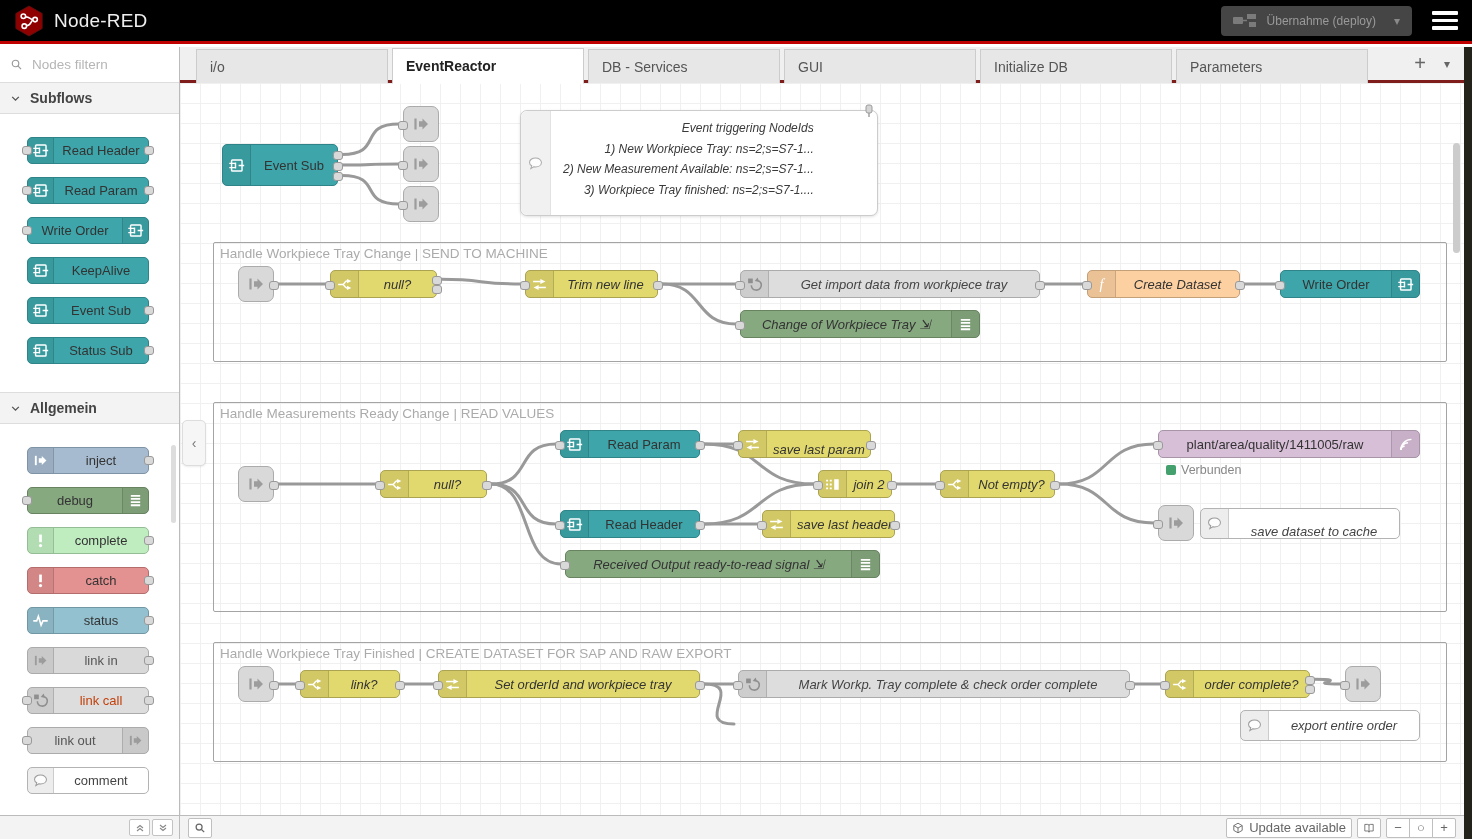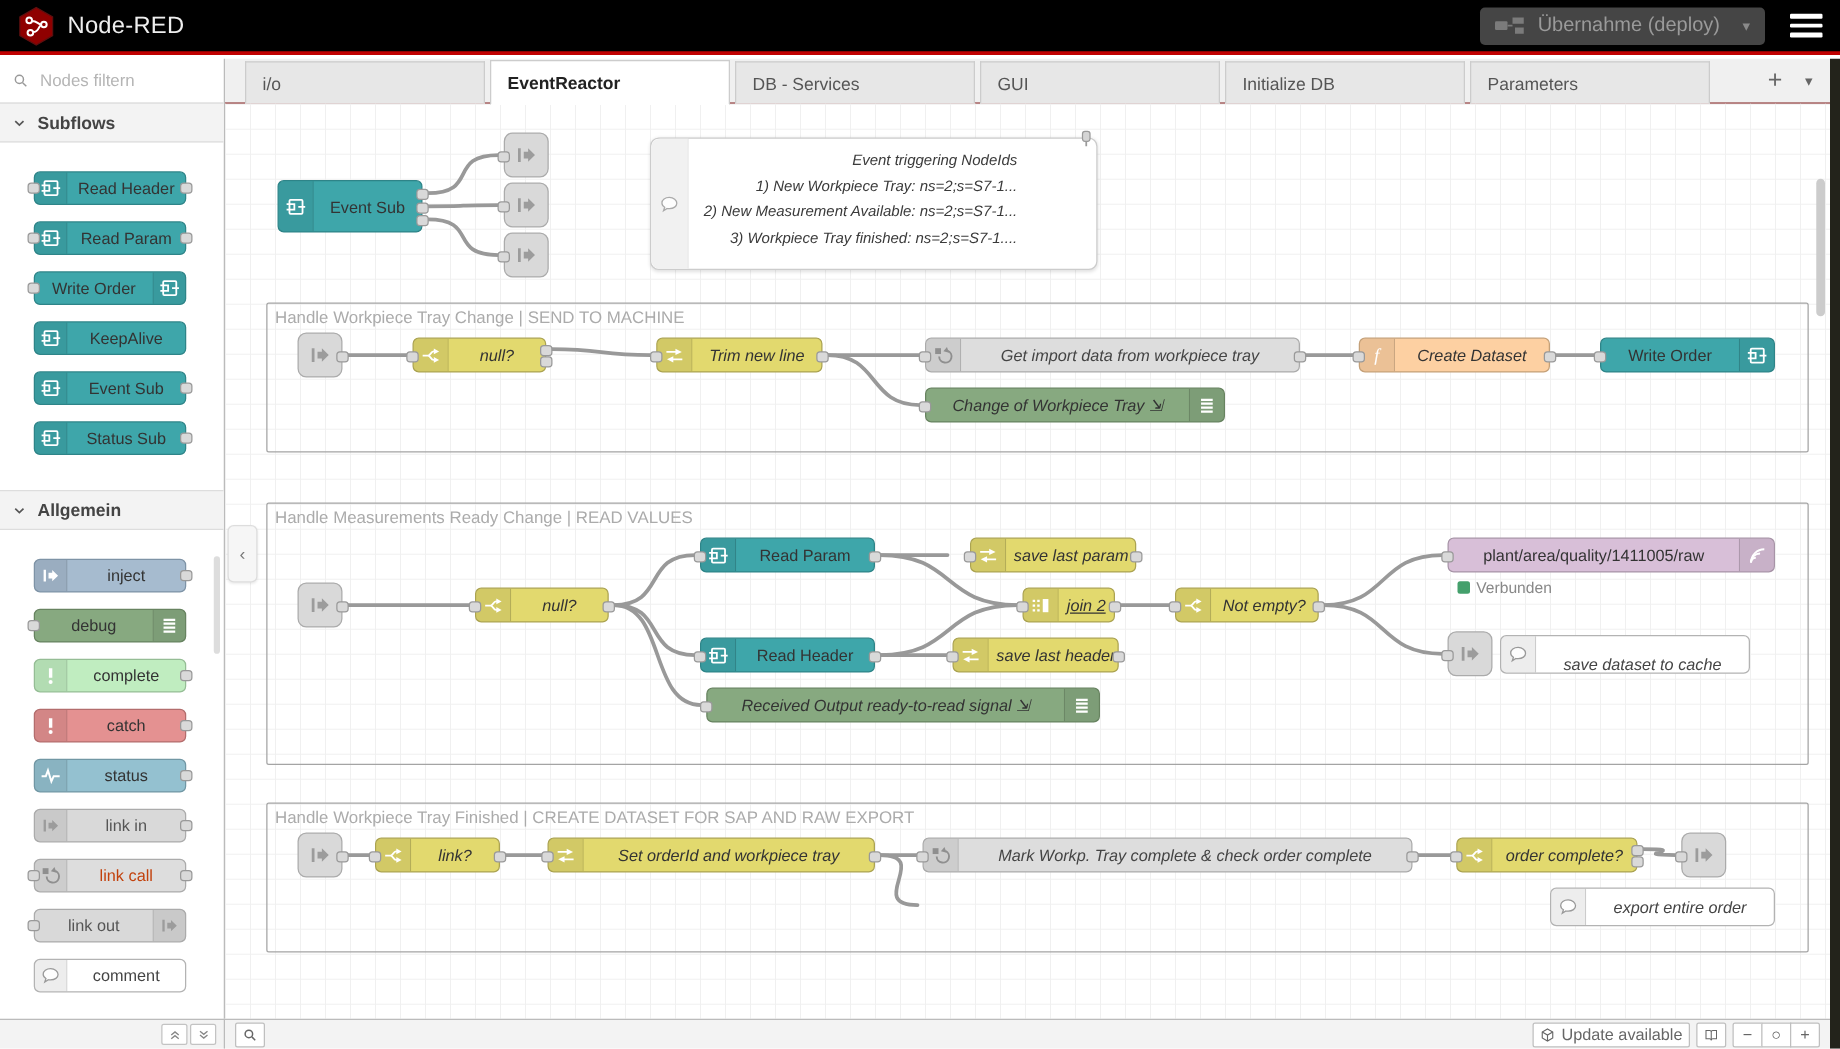--- a/index.html
+++ b/index.html
@@ -14,21 +14,21 @@
     position:absolute; left:0; top:0; width:1472px; height:44px;
     background:#000; border-bottom:3px solid #c00000;
     display:flex; align-items:center; padding:0 14px; color:#fff;
   }
   .logo { width:30px; height:32px; margin-right:10px; }
   .app-title { font-size:19px; color:#eee; letter-spacing:0.2px; }
   .deploy-btn {
     margin-left:auto; height:30px; background:#454545; border-radius:4px;
     display:flex; align-items:center; padding:0 12px; gap:10px; cursor:default;
   }
-  .deploy-btn .lbl { color:#9a9a9a; font-size:16px; }
+  .deploy-btn .lbl { color:#9a9a9a; font-size:12px; }
   .deploy-caret { color:#8a8a8a; font-size:12px; padding-left:8px; }
   .hamburger { margin-left:20px; width:26px; display:flex; flex-direction:column; gap:4px; }
   .hamburger span { display:block; height:3.5px; background:#fff; border-radius:1px; }
 
   
   .workspace { position:absolute; left:0; top:47px; width:1472px; height:792px; }
   .palette {
     position:absolute; left:0; top:0; width:180px; height:768px;
     background:#fff; border-right:1px solid #bbb; overflow:hidden;
   }
@@ -65,21 +65,21 @@
   }
   .mini-btn {
     width:21px; height:17px; background:#fff; border:1px solid #c3c3c3; border-radius:2px;
     display:flex; align-items:center; justify-content:center; color:#888;
   }
   .mini-btn svg { width:10px; height:10px; }
 
   
   .tabbar {
     position:absolute; left:0; top:0; width:1284px; height:36px;
-    background:#f0f0f0; border-bottom:1px solid #7f1d1d; display:flex; padding-left:16px;
+    background:#f0f0f0; border-bottom:3px solid #7f1d1d; display:flex; padding-left:16px;
   }
   .tab {
     width:192px; height:34px; margin-top:2px; margin-right:4px; background:#e7e7e7;
     border:1px solid #ccc; border-bottom:none; display:flex; align-items:center;
     padding:0 13px; font-size:14px; color:#555; cursor:default; white-space:nowrap; overflow:hidden;
   }
   .tab.active {
     background:#fff; height:36px; margin-top:1px; position:relative; z-index:3;
     font-weight:bold; color:#222; border-bottom:1px solid #fff;
   }
@@ -602,21 +602,21 @@
           </div>
           <div class="flow-node" style="left: 385px; top: 467px; width: 315px; height: 28px; background: rgb(135, 169, 128); border-color: rgb(103, 131, 96);">
             <span class="node-label" style="font-style: italic;">Received Output ready-to-read signal ⇲</span>
             <div class="icon-region icon-right" style="color: rgb(255, 255, 255);">
               <svg viewBox="0 0 20 20">
                 <path d="M4.5 4.5h11M4.5 8.2h11M4.5 11.9h11M4.5 15.6h11" stroke="currentColor" stroke-width="2.1"></path>
               </svg>
             </div>
             <div class="port" style="left: -6px; top: 9.5px;"></div>
           </div>
-          <div class="flow-node" style="left: 596px; top: 347px; width: 133px; height: 28px; background: rgb(226, 217, 110); border-color: rgb(171, 163, 82);">
+          <div class="flow-node" style="left: 558px; top: 347px; width: 133px; height: 28px; background: rgb(226, 217, 110); border-color: rgb(171, 163, 82); align-items: flex-end;">
             <div class="icon-region icon-left" style="color: rgb(255, 255, 255);">
               <svg viewBox="0 0 20 20">
                 <path d="M2.5 6.5h9" stroke="currentColor" stroke-width="1.8"></path>
                 <path d="M11 3.5l6 3-6 3z" fill="currentColor"></path>
                 <path d="M17.5 13.5h-9" stroke="currentColor" stroke-width="1.8"></path>
                 <path d="M9 10.5l-6 3 6 3z" fill="currentColor"></path>
               </svg>
             </div>
             <span class="node-label" style="font-style: italic;">save last param</span>
             <div class="port" style="left: -6px; top: 9.5px;"></div>
@@ -635,21 +635,21 @@
             <div class="port" style="left: -6px; top: 9.5px;"></div>
             <div class="port" style="right: -6px; top: 9.5px;"></div>
           </div>
           <div class="flow-node" style="left: 638px; top: 387px; width: 74px; height: 28px; background: rgb(226, 217, 110); border-color: rgb(171, 163, 82);">
             <div class="icon-region icon-left" style="color: rgb(255, 255, 255);">
               <svg viewBox="0 0 20 20">
                 <path d="M2.5 5.5h2.3M2.5 10h2.3M2.5 14.5h2.3M6.8 5.5h2.3M6.8 10h2.3M6.8 14.5h2.3" stroke="currentColor" stroke-width="2.2"></path>
                 <rect x="12" y="3.8" width="5.3" height="12.4" fill="currentColor"></rect>
               </svg>
             </div>
-            <span class="node-label" style="font-style: italic; text-decoration: underline;">join 2</span>
+            <span class="node-label" style="font-style: italic;">join 2</span>
             <div class="port" style="left: -6px; top: 9.5px;"></div>
             <div class="port" style="right: -6px; top: 9.5px;"></div>
           </div>
           <div class="flow-node" style="left: 760px; top: 387px; width: 115px; height: 28px; background: rgb(226, 217, 110); border-color: rgb(171, 163, 82);">
             <div class="icon-region icon-left" style="color: rgb(255, 255, 255);">
               <svg viewBox="0 0 20 20">
                 <path d="M2.5 10h5c2.6 0 2.6-4 5.2-4h1M7.5 10c2.6 0 2.6 4 5.2 4h1" fill="none" stroke="currentColor" stroke-width="1.8"></path>
                 <path d="M13 3.4 18 6l-5 2.6zM13 11.4 18 14l-5 2.6z" fill="currentColor"></path>
               </svg>
             </div>

